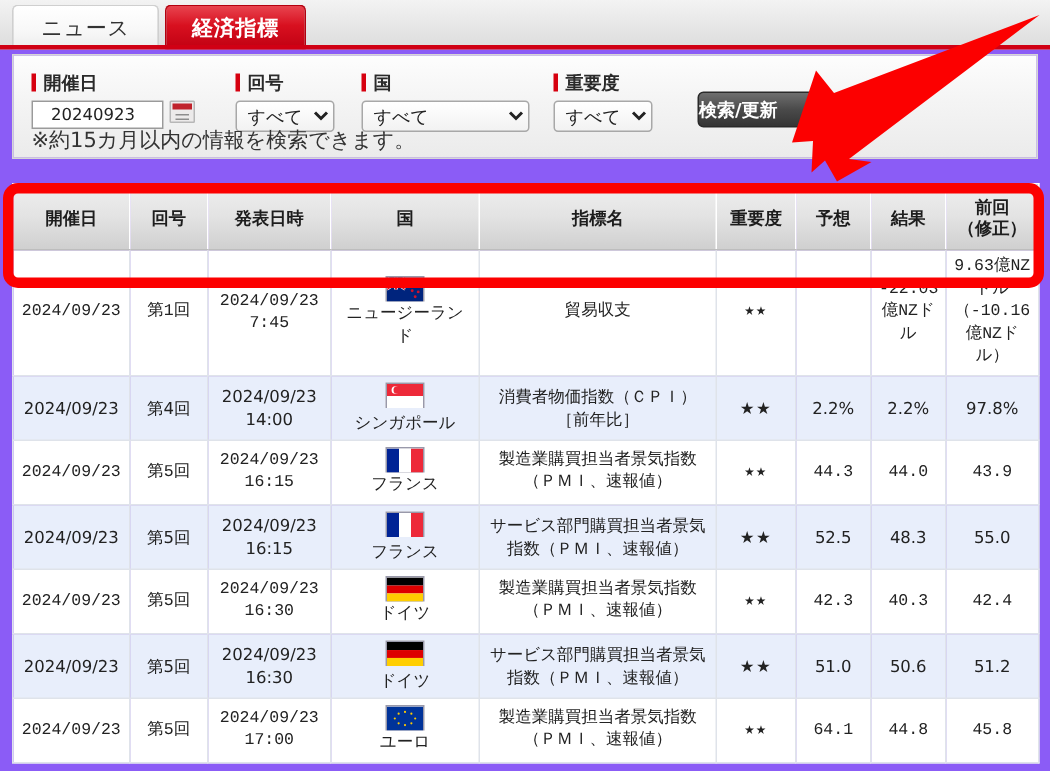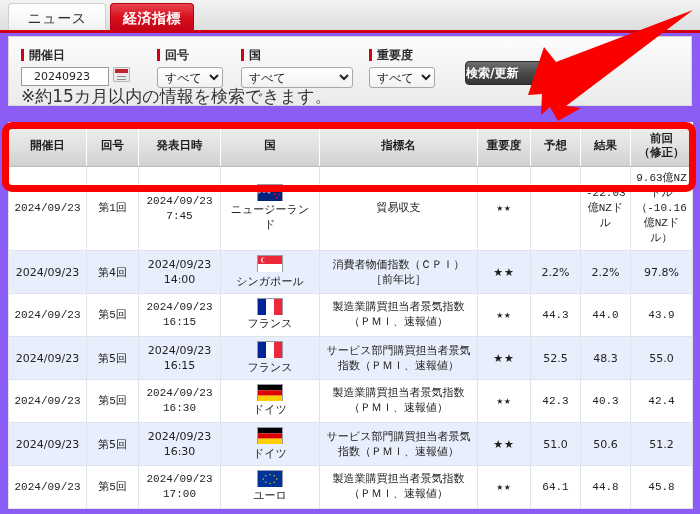--- a/index.html
+++ b/index.html
@@ -26,21 +26,21 @@
     font-size: 14px; letter-spacing: .5px;
     border-radius: 4px 4px 0 0;
   }
   .tab-news {
     left: 8px; width: 98px;
     background: linear-gradient(180deg,#ffffff 0%, #f7f7f7 60%, #ececec 100%);
     color: #333;
     border: 1px solid #cfcfcf; border-bottom: none;
   }
   .tab-eco {
-    left: 110px; width: 84px;
+    left: 110px; width: 94px;
     background: linear-gradient(180deg,#e8444f 0%, #d8101f 45%, #c00012 100%);
     color: #fff; font-weight: bold;
     border: 1px solid #b3000f; border-bottom: none;
   }
 
   
   .search-panel {
     position: absolute; left: 8px; top: 36px; width: 684px; height: 70px;
     background: linear-gradient(180deg,#fdfdfd 0%, #f4f4f4 45%, #ebebeb 100%);
     border: 1px solid #d6d6d6;
@@ -78,21 +78,21 @@
     background: linear-gradient(180deg,#ffffff,#f2f2f2);
     border: 1px solid #a8a8a8; border-radius: 3px;
     color: #222; padding: 0 3px;
     font-family: "DejaVu Sans", "Liberation Sans", sans-serif;
   }
   .sel-small { width: 66px; }
   .sel-wide  { width: 112px; }
 
   .note {
     position: absolute; left: 12px; top: 48px;
-    font-size: 17px; color: #333;
+    font-size: 14px; color: #333;
   }
   .search-btn {
     position: absolute; left: 456px; top: 24px;
     width: 78px; height: 24px;
     background: linear-gradient(180deg,#6e6e6e 0%, #4a4a4a 50%, #353535 100%);
     border: 1px solid #2a2a2a; border-radius: 4px;
     color: #fff; font-size: 12px; font-weight: bold;
     display: flex; align-items: center; justify-content: flex-start;
     cursor: pointer;
   }

